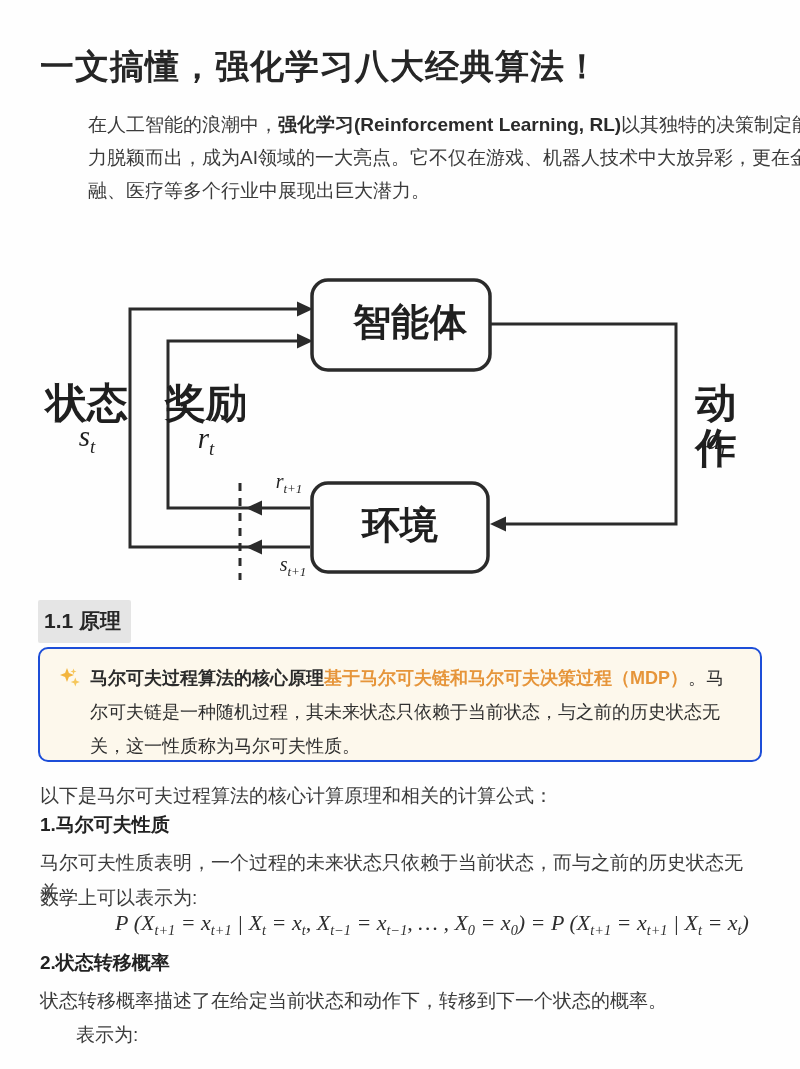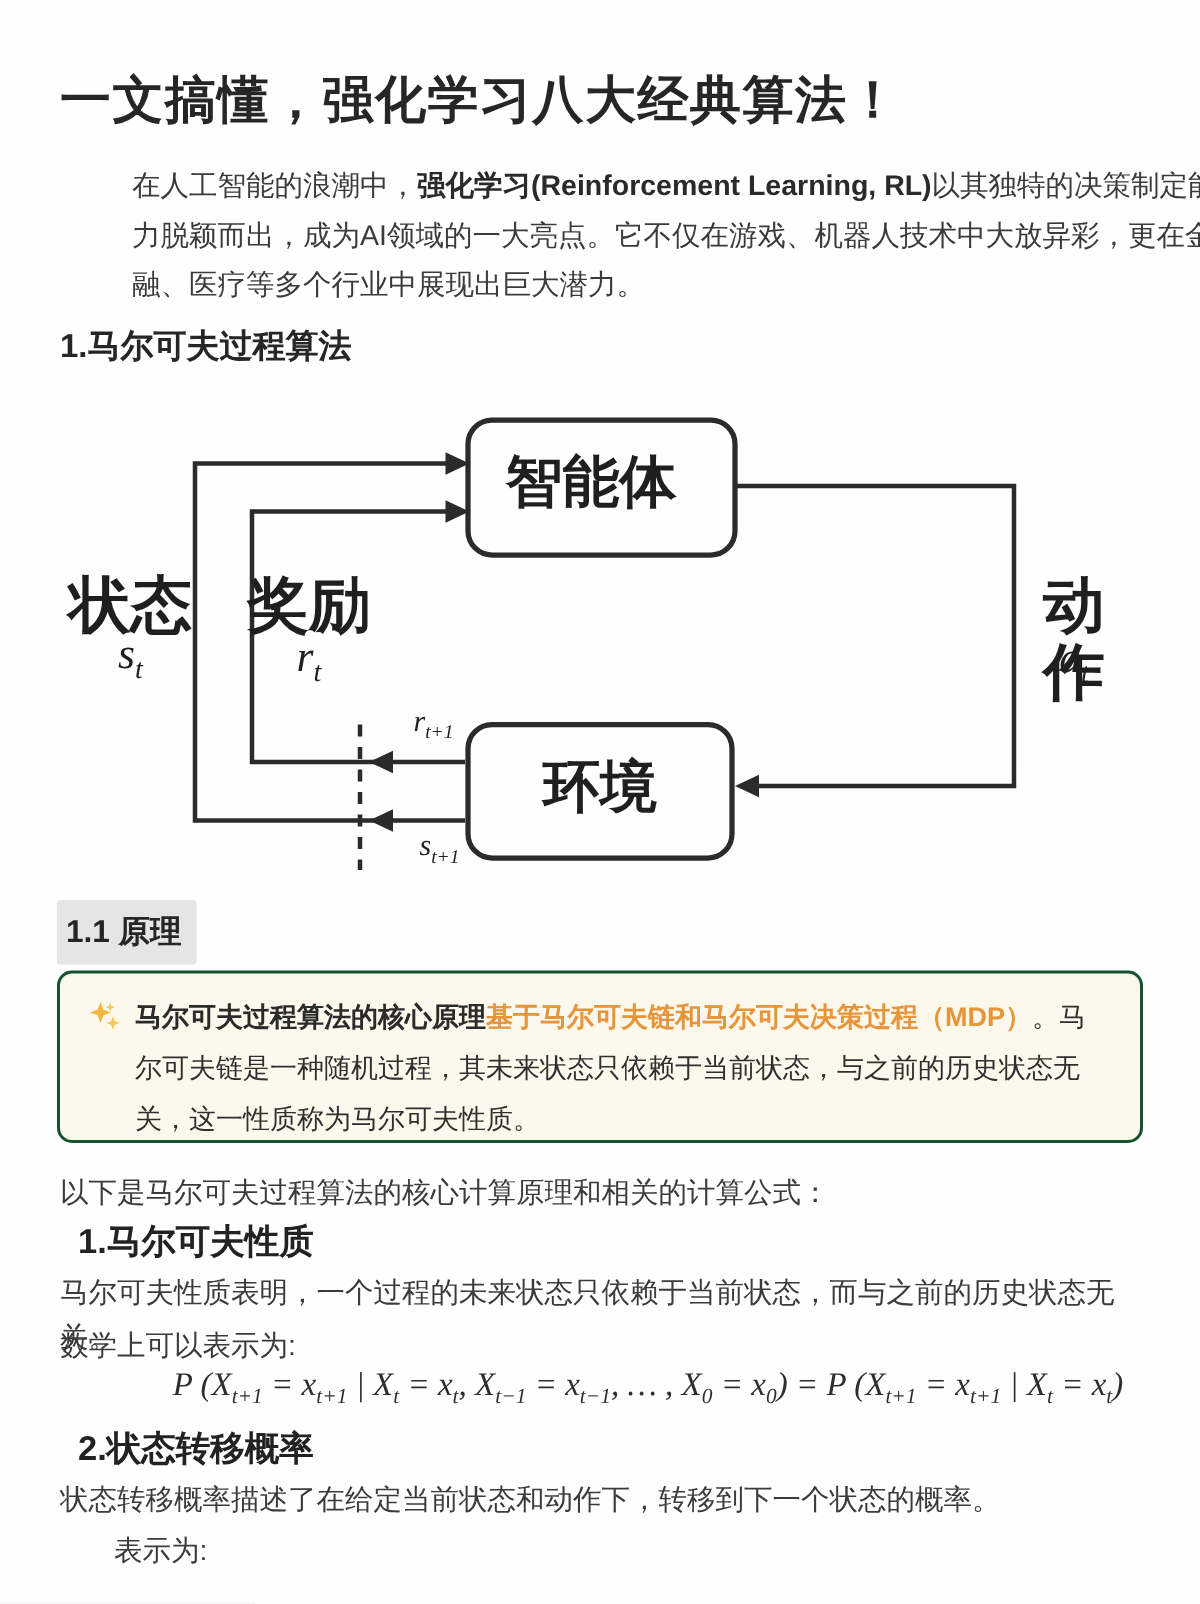--- a/index.html
+++ b/index.html
@@ -42,49 +42,48 @@
   
   .h-principle{
     left:38px;top:600px;
     background:#e5e5e5;color:#262626;
     font-size:21px;font-weight:bold;
     padding:7px 10px 8px 6px;border-radius:2px;
   }
   
   .callout{
     left:38px;top:647px;width:724px;height:115px;
-    background:#fdf8ec;border:2px solid #14532d;border-radius:10px;
+    background:#fdf8ec;border:2px solid #1d4ed8;border-radius:10px;
     box-sizing:border-box;
   }
   .callout-icon{position:absolute;left:18px;top:17px;width:24px;height:24px;}
   .callout-text{
     position:absolute;left:50px;top:12px;width:648px;
     font-size:18px;line-height:34px;color:#2f2f2f;
   }
   .callout-text .c-bold{font-weight:bold;color:#2b2b2b;}
   .callout-text .c-orange{font-weight:bold;color:#e6953a;}
   
   .p-body{left:40px;width:730px;font-size:19px;line-height:30px;color:#3b3b3b;}
-  .h-sub{left:52px;font-size:23px;font-weight:bold;color:#222;}
+  .h-sub{left:40px;font-size:19px;font-weight:bold;color:#222;}
   .formula{
     left:82px;top:910px;width:700px;
     font-family:"Liberation Serif","DejaVu Serif",serif;
     font-style:italic;font-size:22px;color:#2e2e2e;white-space:nowrap;text-align:center;
   }
 </style>
 </head>
 <body>
 
 <div class="page">
 
   <div class="abs page-title">一文搞懂，强化学习八大经典算法！</div>
 
   <div class="abs intro"><span>在人工智能的浪潮中，</span><b>强化学习(Reinforcement Learning, RL)</b><span>以其独特的决策制定能力脱颖而出，成为AI领域的一大亮点。它不仅在游戏、机器人技术中大放异彩，更在金融、医疗等多个行业中展现出巨大潜力。</span></div>
 
-  <div class="abs h-section">1.马尔可夫过程算法</div>
 
   <div class="abs diagram">
     <svg width="800" height="330" viewBox="0 0 800 330">
       <g stroke="#2b2b2b" stroke-width="3" fill="none">
 
         <path d="M303,44 H130 V282 H310"></path>
 
         <path d="M303,76 H168 V243 H310"></path>
 
         <path d="M490,59 H676 V259 H494"></path>
@@ -94,21 +93,21 @@
       <g fill="#2b2b2b" stroke="none">
         <polygon points="313,44 297,36.5 297,51.5"></polygon>
         <polygon points="313,76 297,68.5 297,83.5"></polygon>
         <polygon points="246,243 262,235.5 262,250.5"></polygon>
         <polygon points="246,282 262,274.5 262,289.5"></polygon>
         <polygon points="490,259 506,251.5 506,266.5"></polygon>
       </g>
       <rect x="312" y="15" width="178" height="90" rx="16" fill="#fefefe" stroke="#2b2b2b" stroke-width="3.5"></rect>
       <rect x="312" y="218" width="176" height="89" rx="16" fill="#fefefe" stroke="#2b2b2b" stroke-width="3.5"></rect>
     </svg>
-    <div class="dg-label dg-box-cn" style="left:308px;top:37px;width:172px;">智能体</div>
+    <div class="dg-label dg-box-cn" style="left:324px;top:37px;width:172px;">智能体</div>
     <div class="dg-label dg-box-cn" style="left:312px;top:240px;width:176px;">环境</div>
 
     <div class="dg-label dg-cn" style="left:43px;top:116px;width:88px;">状态</div>
     <div class="dg-sym" style="left:43px;top:155px;width:88px;"><span>s</span><sub>t</sub></div>
 
     <div class="dg-label dg-cn" style="left:163px;top:116px;width:86px;">奖励</div>
     <div class="dg-sym" style="left:163px;top:157px;width:86px;"><span>r</span><sub>t</sub></div>
 
     <div class="dg-label dg-cn" style="left:678px;top:116px;width:76px;">动作</div>
     <div class="dg-sym" style="left:678px;top:158px;width:76px;"><span>a</span><sub>t</sub></div>

